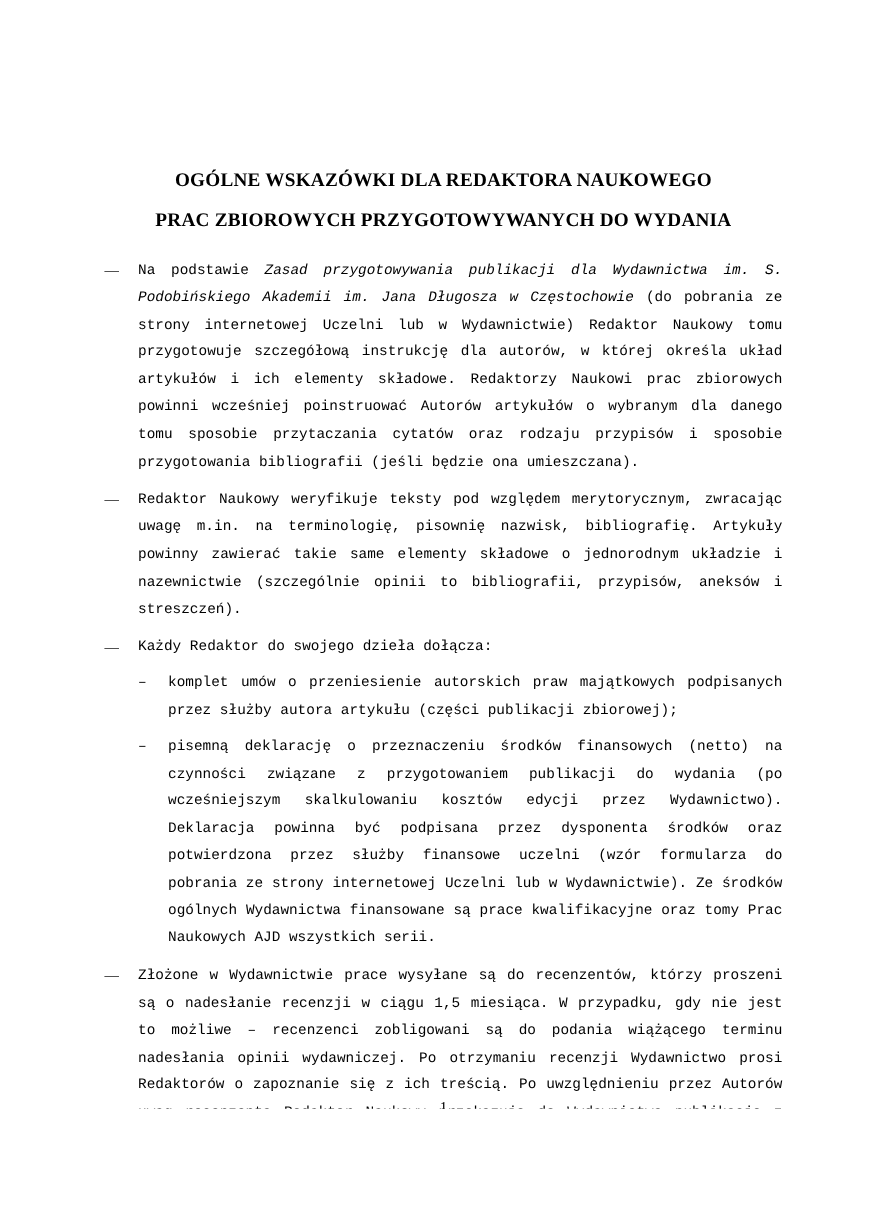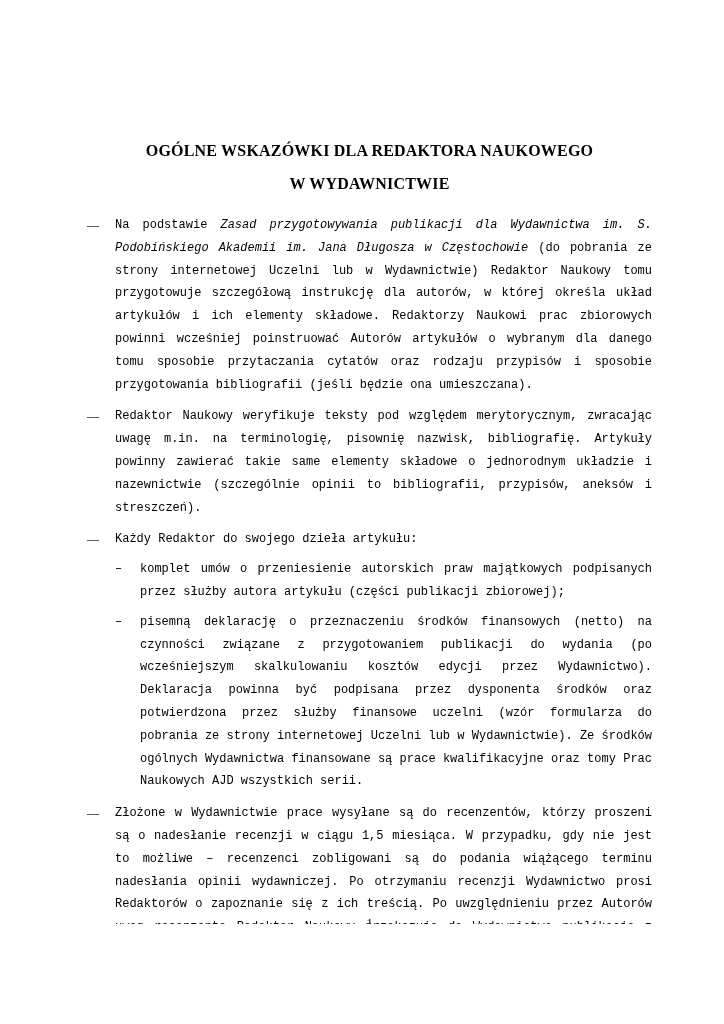--- a/index.html
+++ b/index.html
@@ -67,39 +67,39 @@
     font-size: 12.5px;
   }
 </style>
 </head>
 <body>
 
 <div class="page">
 
   <h1 class="title">
     <span class="title-line">OGÓLNE WSKAZÓWKI DLA REDAKTORA NAUKOWEGO</span>
-    <span class="title-line">W WYDAWNICTWIE</span>
+    <span class="title-line">PRAC ZBIOROWYCH PRZYGOTOWYWANYCH DO WYDANIA</span>
   </h1>
 
   <div class="content">
 
     <div class="para">
       <span class="marker">—</span>
       <div class="para-text"><span>Na podstawie </span><em>Zasad przygotowywania publikacji dla Wydawnictwa im. S. Podobińskiego Akademii im. Jana Długosza w Częstochowie</em><span> (do pobrania ze strony internetowej Uczelni lub w Wydawnictwie) Redaktor Naukowy tomu przygotowuje szczegółową instrukcję dla autorów, w której określa układ artykułów i ich elementy składowe. Redaktorzy Naukowi prac zbiorowych powinni wcześniej poinstruować Autorów artykułów o wybranym dla danego tomu sposobie przytaczania cytatów oraz rodzaju przypisów i sposobie przygotowania bibliografii (jeśli będzie ona umieszczana).</span></div>
     </div>
 
     <div class="para">
       <span class="marker">—</span>
       <div class="para-text">Redaktor Naukowy weryfikuje teksty pod względem merytorycznym, zwracając uwagę m.in. na terminologię, pisownię nazwisk, bibliografię. Artykuły powinny zawierać takie same elementy składowe o jednorodnym układzie i nazewnictwie (szczególnie opinii to bibliografii, przypisów, aneksów i streszczeń).</div>
     </div>
 
     <div class="para">
       <span class="marker">—</span>
       <div class="para-text">
-        <div>Każdy Redaktor do swojego dzieła artykułu:</div>
+        <div>Każdy Redaktor do swojego dzieła dołącza:</div>
         <div class="sub-item">
           <span class="sub-marker">–</span>
           <div class="sub-text">komplet umów o przeniesienie autorskich praw majątkowych podpisanych przez służby autora artykułu (części publikacji zbiorowej);</div>
         </div>
         <div class="sub-item">
           <span class="sub-marker">–</span>
           <div class="sub-text">pisemną deklarację o przeznaczeniu środków finansowych (netto) na czynności związane z przygotowaniem publikacji do wydania (po wcześniejszym skalkulowaniu kosztów edycji przez Wydawnictwo). Deklaracja powinna być podpisana przez dysponenta środków oraz potwierdzona przez służby finansowe uczelni (wzór formularza do pobrania ze strony internetowej Uczelni lub w Wydawnictwie). Ze środków ogólnych Wydawnictwa finansowane są prace kwalifikacyjne oraz tomy Prac Naukowych AJD wszystkich serii.</div>
         </div>
       </div>
     </div>

